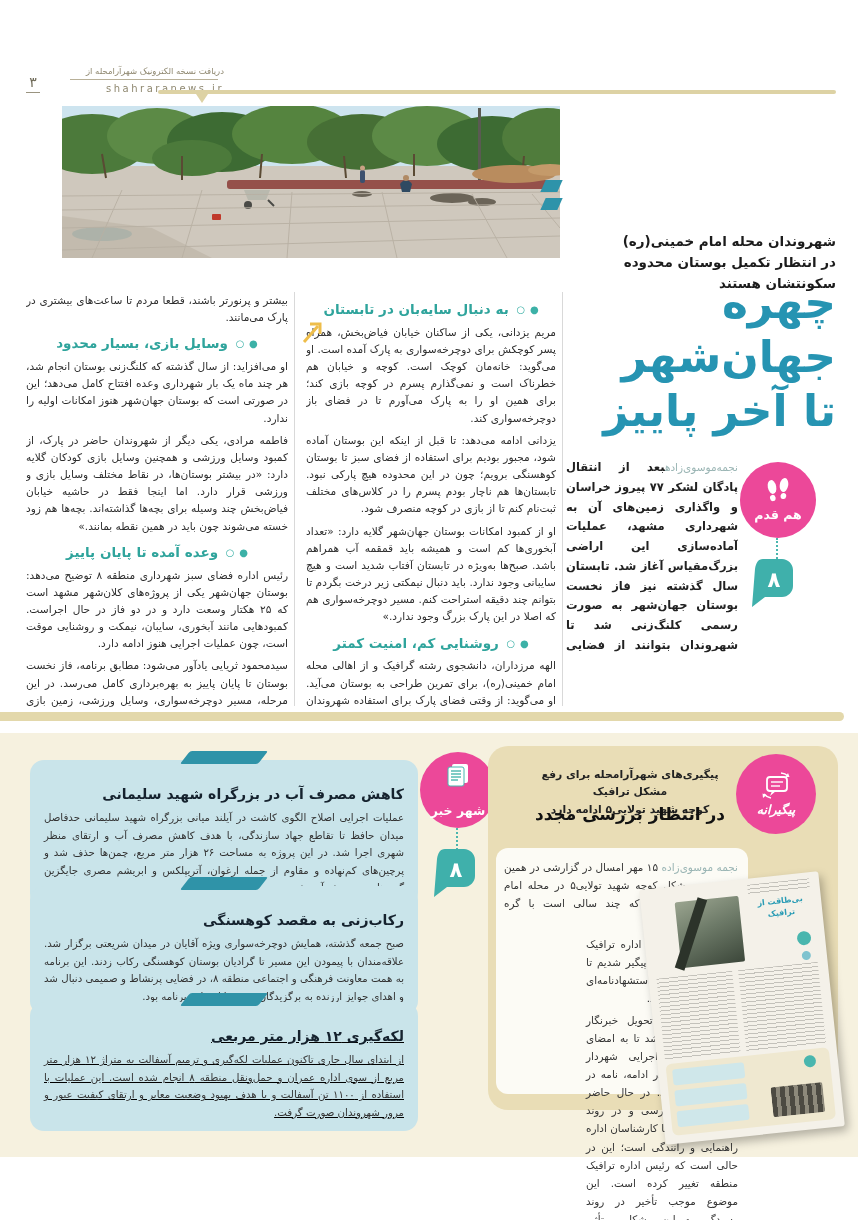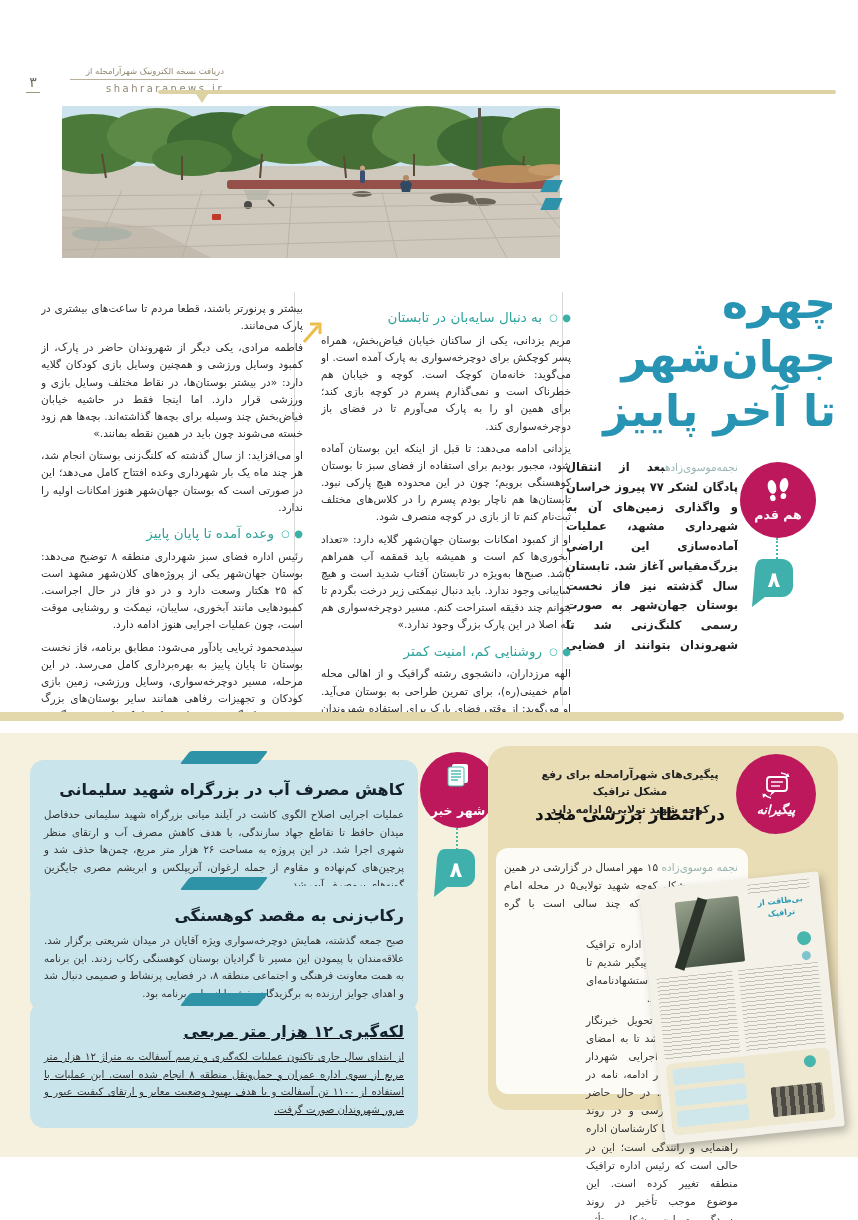--- a/index.html
+++ b/index.html
@@ -28,44 +28,44 @@
           color:#1c1c1c;line-height:1.55;}
   .headline{left:566px;top:276px;width:270px;text-align:right;font-size:44px;font-weight:bold;
             color:#2694b2;line-height:1.23;letter-spacing:-1px;}
 
   
   .lead{left:566px;top:458px;width:172px;height:200px;overflow:hidden;font-size:11.5px;
         font-weight:bold;color:#222;line-height:1.72;text-align:justify;}
   .byline{color:#9ab5b4;font-weight:normal;font-size:10.5px;}
 
   
-  .badge-circle{border-radius:50%;background:#be185d;display:flex;flex-direction:column;
+  .badge-circle{border-radius:50%;background:#ec4899;display:flex;flex-direction:column;
                 align-items:center;justify-content:center;gap:2px;}
   .badge-label{color:#fff;font-size:12.5px;font-weight:bold;}
   .dotline{border-right:2px dotted #49b6ae;width:0;}
 
   
   .colrule{width:1px;background:#d9d9d9;top:292px;height:414px;}
-  .col{top:300px;height:416px;overflow:hidden;font-size:10.6px;color:#2e2e2e;line-height:1.62;
-       text-align:justify;margin-left:15px;}
+  .col{top:292px;height:416px;overflow:hidden;font-size:10.6px;color:#2e2e2e;line-height:1.62;
+       text-align:justify;}
   .col p{margin:0 0 5px;}
-  .subhead{color:#2fa49c;font-weight:normal;font-size:13.5px;margin:7px 0 3px;text-align:right;}
+  .subhead{color:#2fa49c;font-weight:bold;font-size:13.5px;margin:7px 0 3px;text-align:center;}
   .b-fill{color:#3cb1a7;font-size:10px;vertical-align:1px;}
   .b-hollow{color:#3cb1a7;font-size:10px;vertical-align:1px;margin-left:3px;}
   .quote-icon{left:300px;top:318px;}
 
   
   .section-rule{left:0;top:712px;width:844px;height:9px;background:#e3d8ab;border-radius:0 5px 5px 0;}
   .cream{left:0;top:733px;width:858px;height:424px;background:#f6f1df;}
 
   .newsbox{left:30px;width:388px;background:#c9e4ea;border-radius:14px;padding:9px 14px 10px;
            box-sizing:border-box;}
   .newsbox .tab{position:absolute;top:-9px;left:155px;width:78px;height:13px;background:#2f93a8;
                 transform:skewX(-38deg);border-radius:2px;z-index:0;}
-  .newsbox h4{margin:11px 0 7px;font-size:16px;color:#15222e;text-align:right;}
+  .newsbox h4{margin:17px 0 7px;font-size:14px;color:#15222e;text-align:right;}
   .newsbox p{margin:0;font-size:10.2px;line-height:1.72;color:#333;text-align:justify;}
 
   .followup-box{left:488px;top:746px;width:350px;height:364px;background:#e9ddb6;border-radius:20px;}
   .fu-kicker{left:528px;top:766px;width:204px;text-align:center;font-size:10.8px;font-weight:bold;
              color:#222;line-height:1.6;}
   .fu-title{left:528px;top:804px;width:204px;text-align:center;font-size:17px;font-weight:bold;color:#111;}
   .fu-card{left:496px;top:848px;width:252px;height:246px;background:#fcfbf5;border-radius:12px;}
   .fu-text{padding:10px 10px 0 8px;font-size:10.4px;line-height:1.74;color:#333;text-align:justify;}
   .fu-text p{margin:0 0 4px;}
   .fu-narrow{width:152px;}
@@ -160,20 +160,24 @@
           <path d="M230 86 L225 152"></path>
         <path d="M320 86 L335 152"></path>
           <path d="M410 88 L445 152"></path>
           <path d="M470 88 L498 122"></path>
       </g>
     </svg>
   </div>
   <div class="abs chevron" style="left:543px;top:180px;"></div>
   <div class="abs chevron" style="left:543px;top:198px;"></div>
 
+  <div class="abs kicker rtl">
+    <div>شهروندان محله امام خمینی(ره)</div>
+    <div>در انتظار تکمیل بوستان محدوده سکونتشان هستند</div>
+  </div>
   <div class="abs headline rtl">
     <div>چهره جهان‌شهر</div>
     <div>تا آخر پاییز</div>
   </div>
 
   <div class="abs lead rtl">
     <p style="margin:0;"><span class="byline">نجمه‌موسوی‌زاده</span><span>بعد از انتقال پادگان لشکر ۷۷ پیروز خراسان و واگذاری زمین‌های آن به شهرداری مشهد، عملیات آماده‌سازی این اراضی بزرگ‌مقیاس آغاز شد. تابستان سال گذشته نیز فاز نخست بوستان جهان‌شهر به صورت رسمی کلنگ‌زنی شد تا شهروندان بتوانند از فضایی سبز و گسترده بهره‌مند شوند. با این حال، با گذشت پانزده ماه از آغاز کلنگ‌زنی، هنوز امکانات رفاهی بوستان کامل نشده است.</span></p>
   </div>
   <div class="abs badge-circle" style="left:740px;top:462px;width:76px;height:76px;">
     <svg width="28" height="27" viewBox="0 0 28 27">
@@ -208,22 +212,23 @@
   </div>
   <div class="abs quote-icon">
     <svg width="24" height="26" viewBox="0 0 24 26">
       <path d="M4 24 L18 8" stroke="#eebd4a" stroke-width="3" fill="none"></path>
       <path d="M10 6 L20 6 L20 16" stroke="#eebd4a" stroke-width="3" fill="none"></path>
     </svg>
   </div>
 
   <div class="abs col rtl" style="left:26px;width:262px;">
     <p>بیشتر و پرنورتر باشند، قطعا مردم تا ساعت‌های بیشتری در پارک می‌مانند.</p>
+    <h3 class="subhead"><span class="b-fill">●</span> <span class="b-hollow">○</span> <span>وسایل بازی، بسیار محدود</span></h3>
+    <p>او می‌افزاید: از سال گذشته که کلنگ‌زنی بوستان انجام شد، هر چند ماه یک بار شهرداری وعده افتتاح کامل می‌دهد؛ این در صورتی است که بوستان جهان‌شهر هنوز امکانات اولیه را ندارد.</p>
     <p>فاطمه مرادی، یکی دیگر از شهروندان حاضر در پارک، از کمبود وسایل ورزشی و همچنین وسایل بازی کودکان گلایه دارد: «در بیشتر بوستان‌ها، در نقاط مختلف وسایل بازی و ورزشی قرار دارد. اما اینجا فقط در حاشیه خیابان فیاض‌بخش چند وسیله برای بچه‌ها گذاشته‌اند. بچه‌ها هم زود خسته می‌شوند چون باید در همین نقطه بمانند.»</p>
-    <p>او می‌افزاید: از سال گذشته که کلنگ‌زنی بوستان انجام شد، هر چند ماه یک بار شهرداری وعده افتتاح کامل می‌دهد؛ این در صورتی است که بوستان جهان‌شهر هنوز امکانات اولیه را ندارد.</p>
     <h3 class="subhead"><span class="b-fill">●</span> <span class="b-hollow">○</span> <span>وعده آمده تا پایان پاییز</span></h3>
     <p>رئیس اداره فضای سبز شهرداری منطقه ۸ توضیح می‌دهد: بوستان جهان‌شهر یکی از پروژه‌های کلان‌شهر مشهد است که ۲۵ هکتار وسعت دارد و در دو فاز در حال اجراست. کمبودهایی مانند آبخوری، سایبان، نیمکت و روشنایی موقت است، چون عملیات اجرایی هنوز ادامه دارد.</p>
     <p>سیدمحمود ثریایی یادآور می‌شود: مطابق برنامه، فاز نخست بوستان تا پایان پاییز به بهره‌برداری کامل می‌رسد. در این مرحله، مسیر دوچرخه‌سواری، وسایل ورزشی، زمین بازی کودکان و تجهیزات رفاهی همانند سایر بوستان‌های بزرگ شهر در نظر گرفته شده است که تا یک ماه و نیم دیگر در بوستان نصب خواهد شد.</p>
   </div>
 
   <div class="abs section-rule"></div>
   <div class="abs cream"></div>
 
   <div class="abs newsbox rtl" style="top:760px;">
     <div class="tab"></div>

